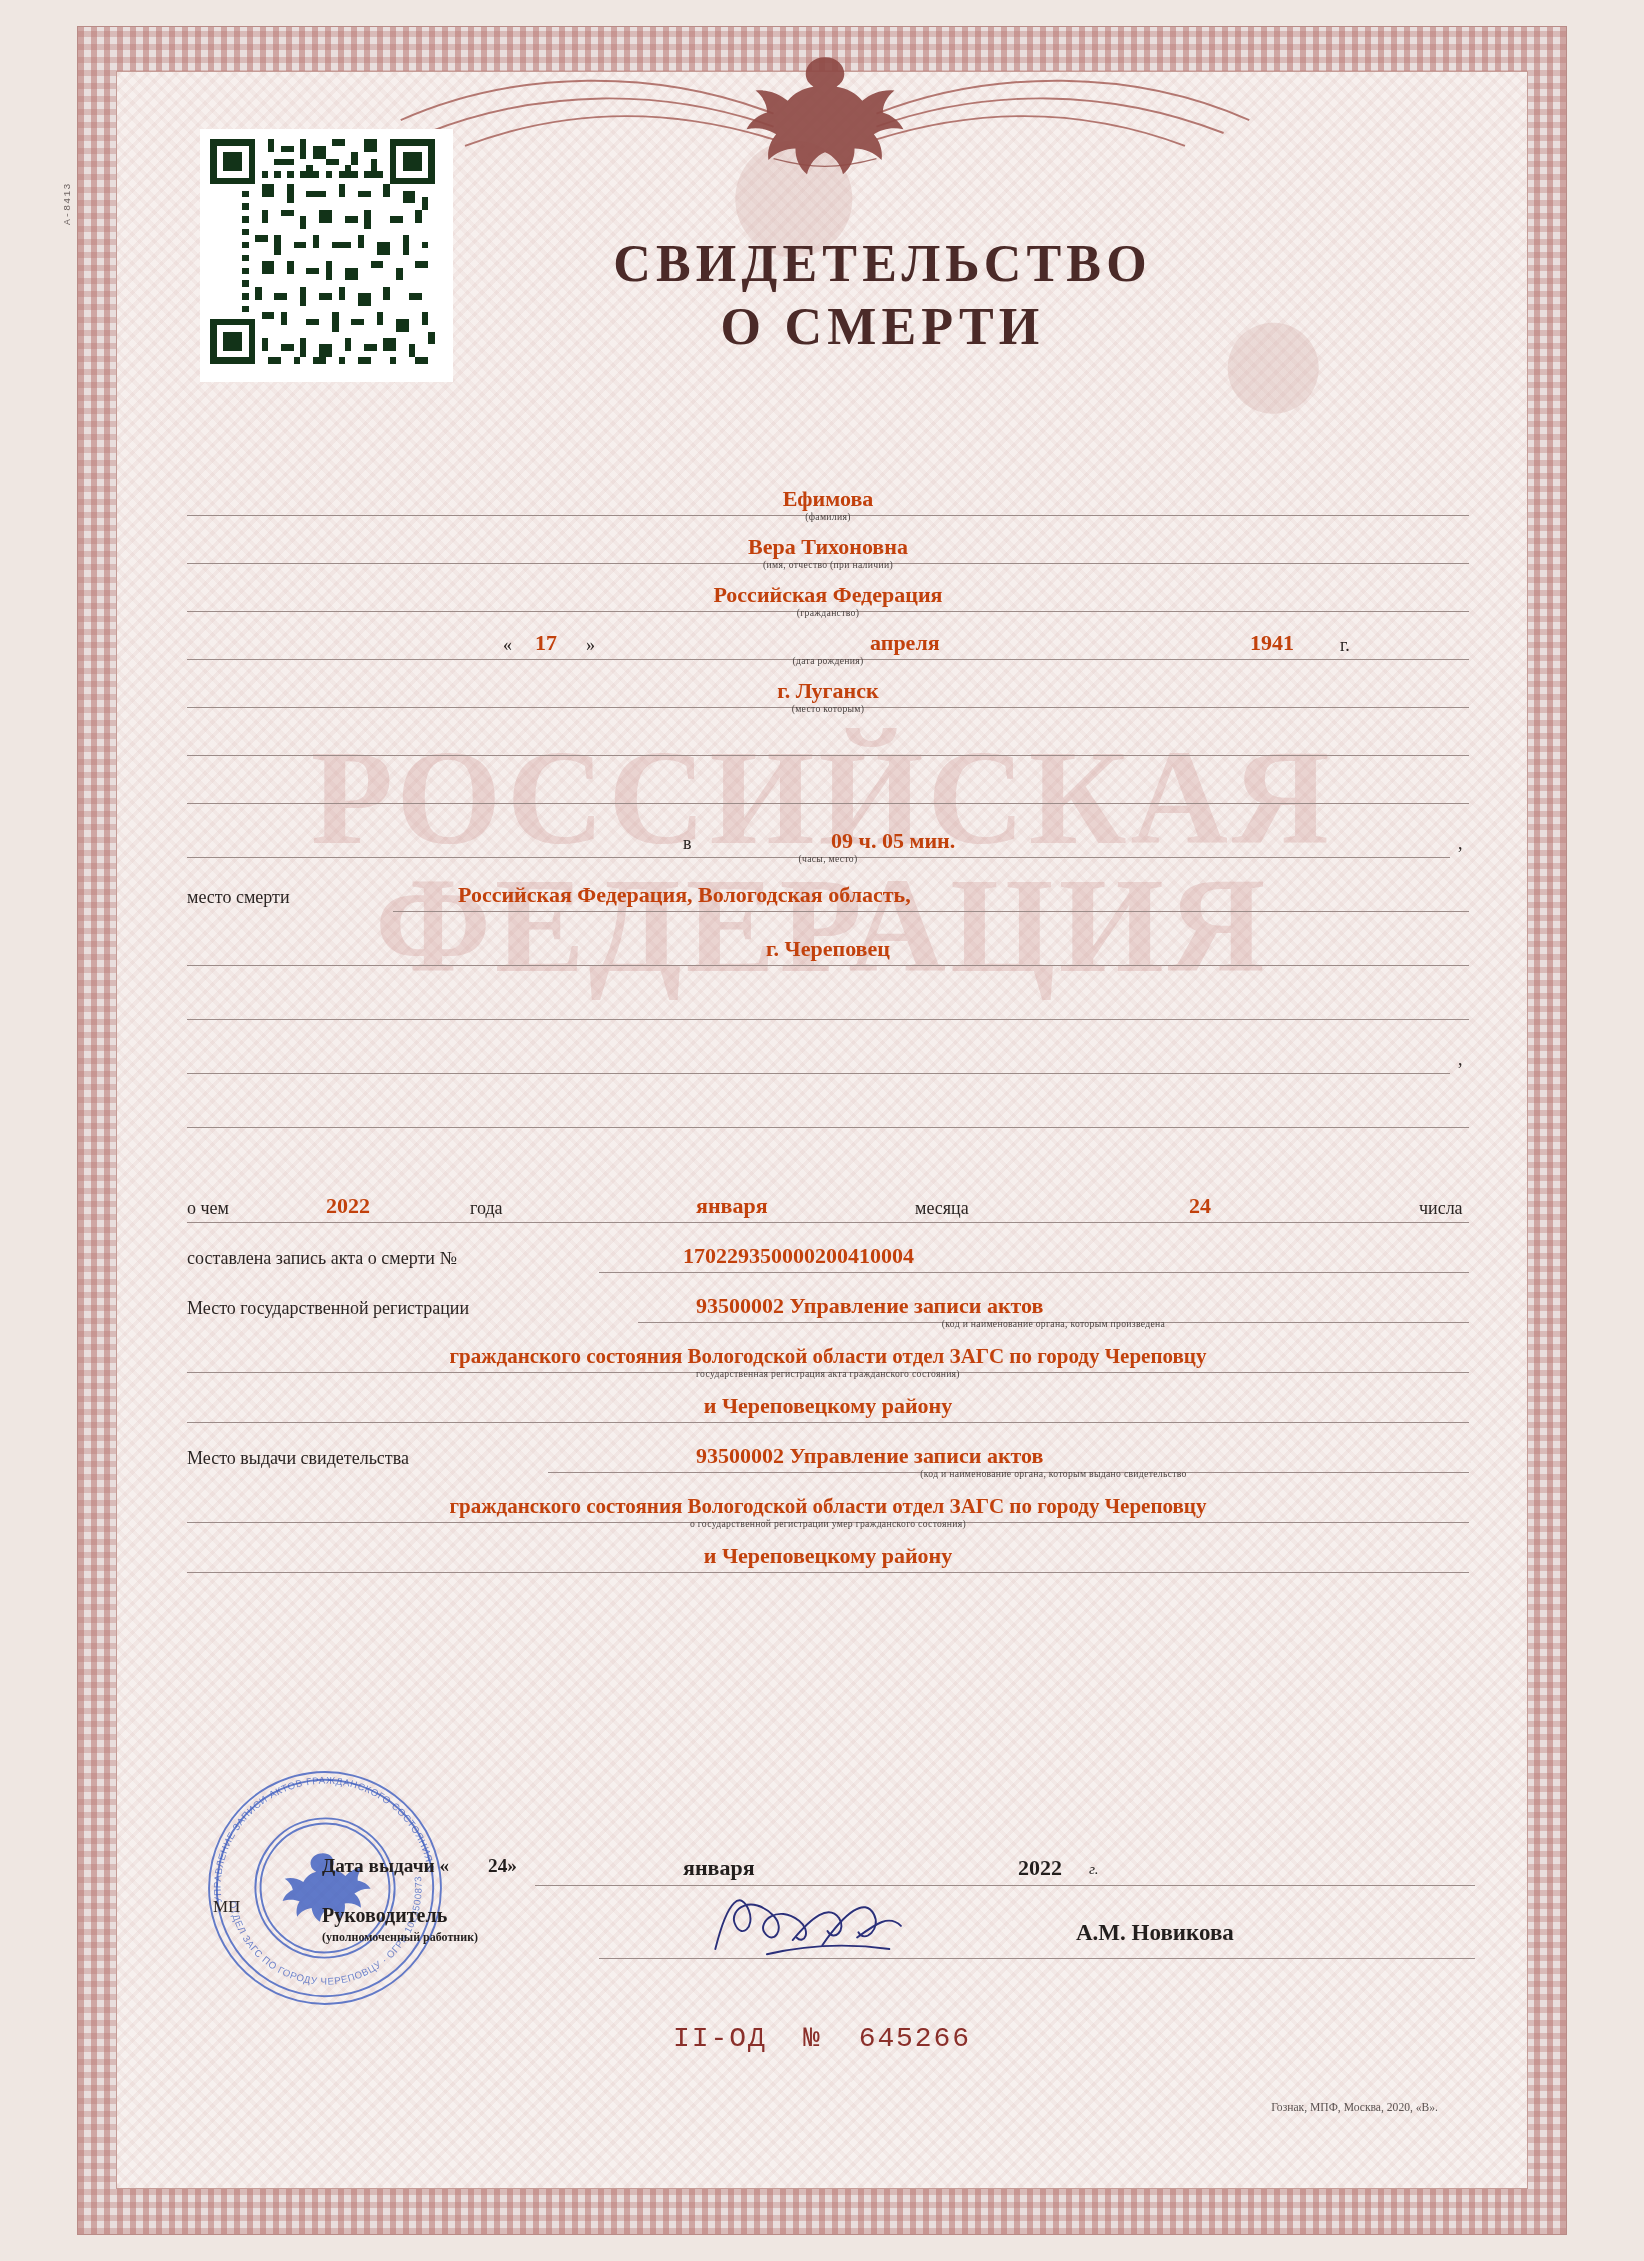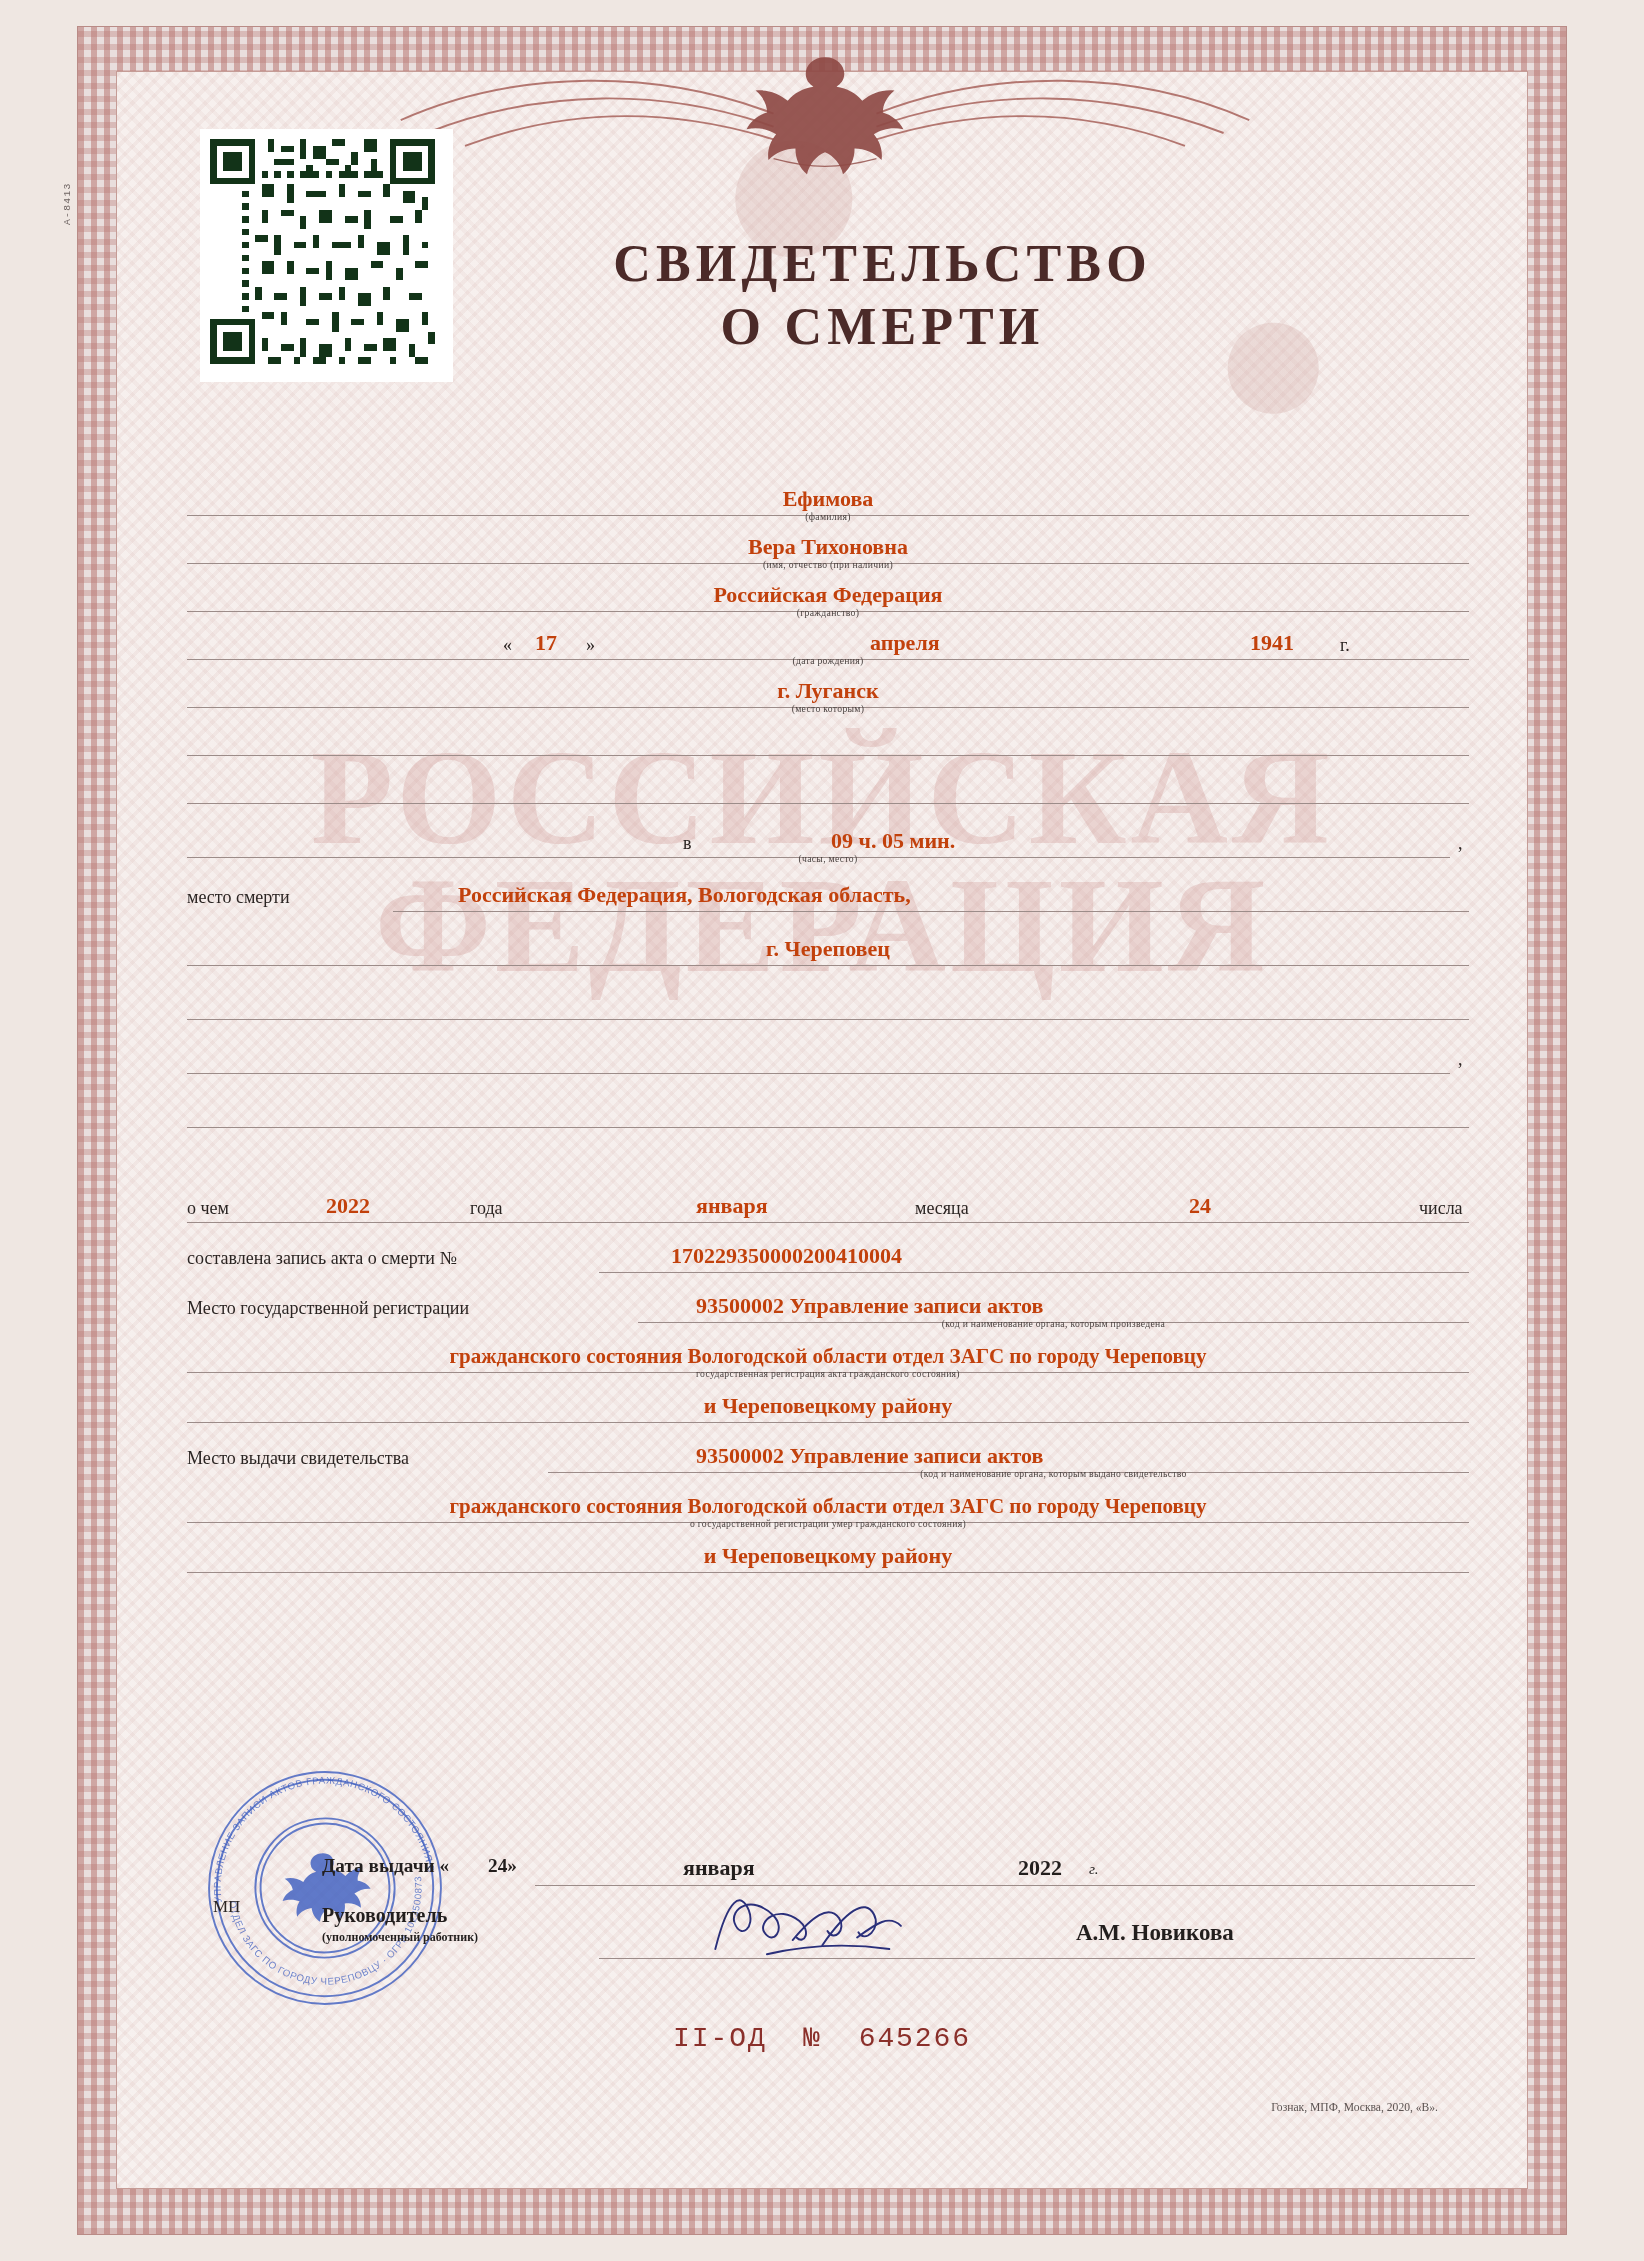--- a/index.html
+++ b/index.html
@@ -424,21 +424,21 @@
       <div class="lbl" style="left:283px">года</div>
       <div class="val" style="left:509px">января</div>
       <div class="lbl" style="left:728px">месяца</div>
       <div class="val" style="left:1002px">24</div>
       <div class="lbl" style="right:0">числа</div>
     </div>
 
     <div class="row" style="height:50px">
       <div class="rule" style="left:412px"></div>
       <div class="lbl" style="left:0">составлена запись акта о смерти №</div>
-      <div class="val" style="left:484px">170229350000200410004</div>
+      <div class="val" style="left:496px">170229350000200410004</div>
     </div>
 
     <div class="row" style="height:50px">
       <div class="rule" style="left:451px"></div>
       <div class="lbl" style="left:0">Место государственной регистрации</div>
       <div class="val" style="left:509px">93500002 Управление записи актов</div>
       <div class="cap" style="left:451px;right:0">(код и наименование органа, которым произведена</div>
     </div>
 
     <div class="row" style="height:50px">

